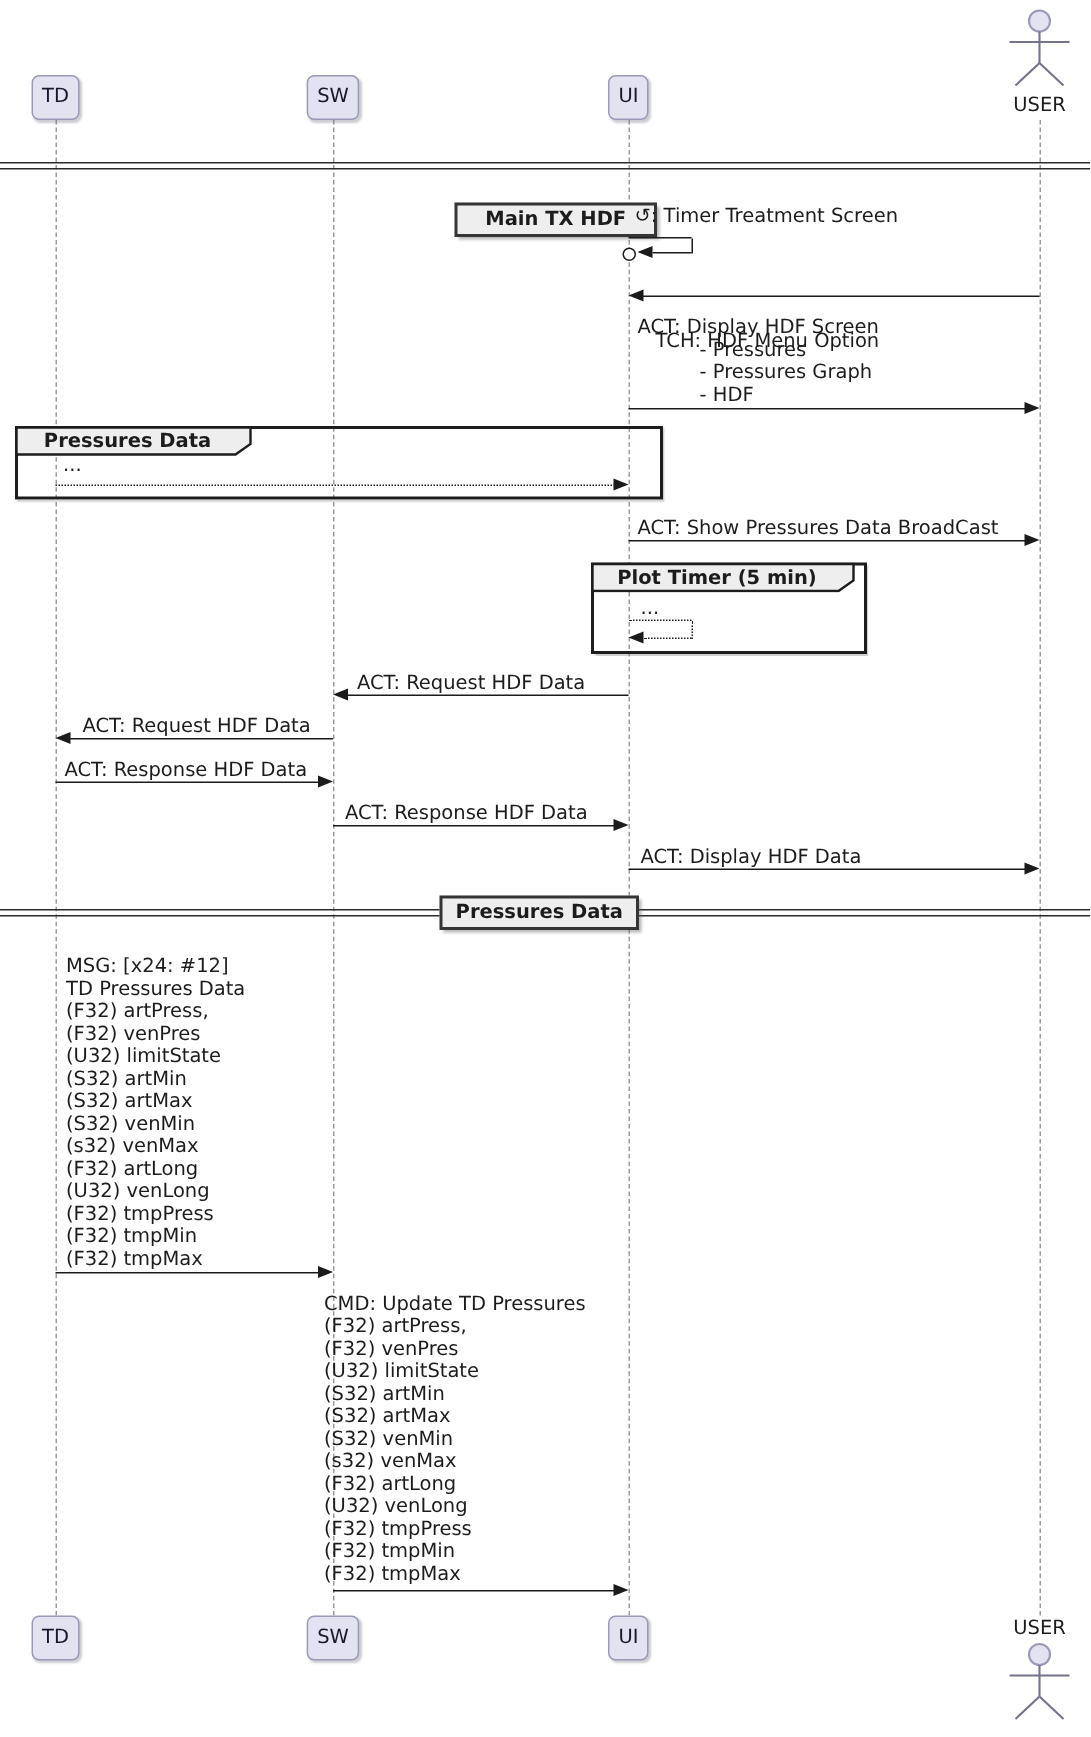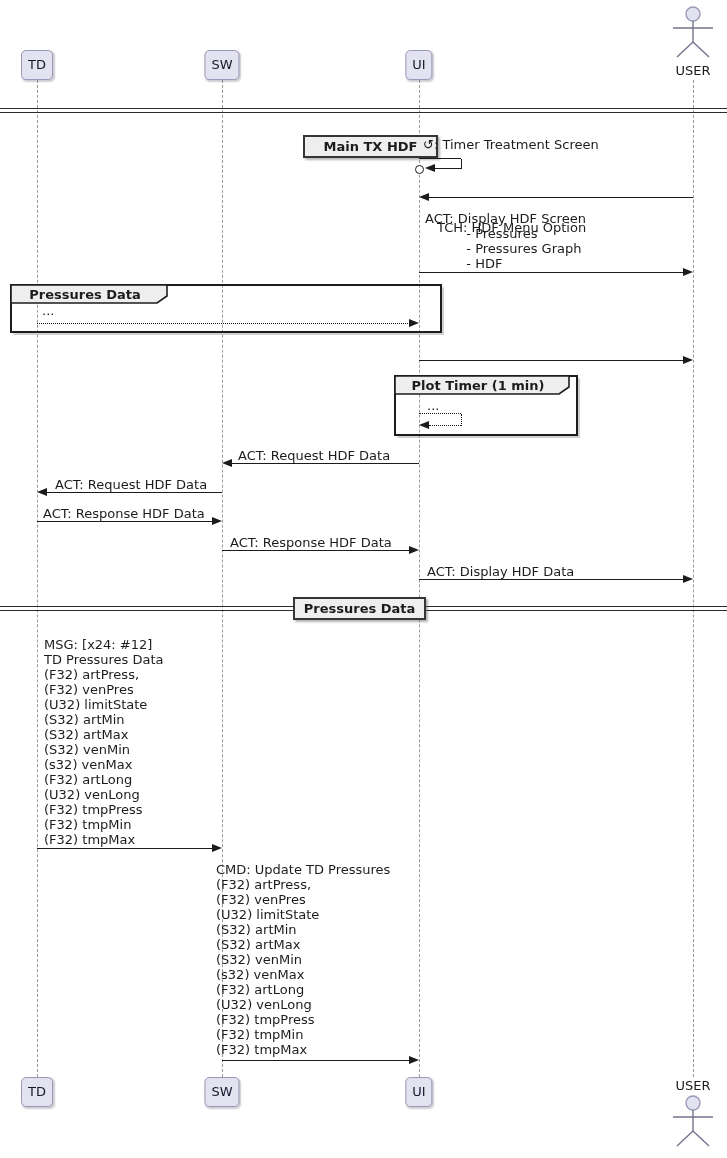--- a/index.html
+++ b/index.html
@@ -40,41 +40,42 @@
     <div class="divbox" style="left: 293px; top: 597px; width: 133px; height: 23px;">Pressures Data</div>
     <div class="frame" style="left: 10px; top: 284px; width: 432px; height: 49px;"></div>
     <div class="ftab" style="left: 10px; top: 284px;"><svg width="158" height="20" xmlns="http://www.w3.org/2000/svg">
       <path d="M1,1 L157,1 L157,12 L147,19 L1,19 Z" fill="#EEEEEE" stroke="#1d1d1d" stroke-width="1.6"></path>
       </svg></div>
     <div class="ftitle" style="left: 10px; top: 287px; width: 150px;">Pressures Data</div>
     <div class="frame" style="left: 394px; top: 375px; width: 184px; height: 61px;"></div>
     <div class="ftab" style="left: 394px; top: 375px;"><svg width="176" height="20" xmlns="http://www.w3.org/2000/svg">
       <path d="M1,1 L175,1 L175,12 L165,19 L1,19 Z" fill="#EEEEEE" stroke="#1d1d1d" stroke-width="1.6"></path>
       </svg></div>
-    <div class="ftitle" style="left: 394px; top: 378px; width: 168px;">Plot Timer (1 min)</div>
+    <div class="ftitle" style="left: 394px; top: 378px; width: 168px;">Plot Timer (5 min)</div>
     <div class="hline" style="left: 419px; top: 158px; width: 42px;"></div>
     <div class="vline" style="left: 460.5px; top: 159px; height: 10px;"></div>
     <div class="hline" style="left: 435px; top: 168px; width: 26px;"></div>
     <div class="ah l" style="left: 425px; top: 164px;"></div>
     <div class="circ" style="left: 414.5px; top: 164.5px;"></div>
     <div class="lbl" style="left: 423px; top: 137px;">↺: Timer Treatment Screen</div>
     <div class="hline" style="left: 428px; top: 197px; width: 265px;"></div>
     <div class="ah l" style="left: 419px; top: 193px;"></div>
     <div class="lbl" style="left: 437px; top: 182px; margin-top: 38px;">TCH: HDF Menu Option</div>
     <div class="hline" style="left: 419px; top: 272px; width: 265px;"></div>
     <div class="ah r" style="left: 683px; top: 268px;"></div>
     <div class="lbl" style="left: 425px; top: 211px;">ACT: Display HDF Screen
           - Pressures
           - Pressures Graph
           - HDF</div>
     <div class="hline dot" style="left: 37px; top: 323px; width: 373px;"></div>
     <div class="ah r" style="left: 409px; top: 319px;"></div>
     <div class="lbl" style="left: 42px; top: 303px;">...</div>
     <div class="hline" style="left: 419px; top: 360px; width: 265px;"></div>
     <div class="ah r" style="left: 683px; top: 356px;"></div>
+    <div class="lbl" style="left: 425px; top: 345px;">ACT: Show Pressures Data BroadCast</div>
     <div class="hline dot" style="left: 419px; top: 413px; width: 42px;"></div>
     <div class="vline dot" style="left: 460.5px; top: 414px; height: 12px;"></div>
     <div class="hline dot" style="left: 429px; top: 425px; width: 32px;"></div>
     <div class="ah l" style="left: 419px; top: 421px;"></div>
     <div class="lbl" style="left: 427px; top: 398px;">...</div>
     <div class="hline" style="left: 231px; top: 463px; width: 188px;"></div>
     <div class="ah l" style="left: 222px; top: 459px;"></div>
     <div class="lbl" style="left: 238px; top: 448px;">ACT: Request HDF Data</div>
     <div class="hline" style="left: 46px; top: 492px; width: 176px;"></div>
     <div class="ah l" style="left: 37px; top: 488px;"></div>

